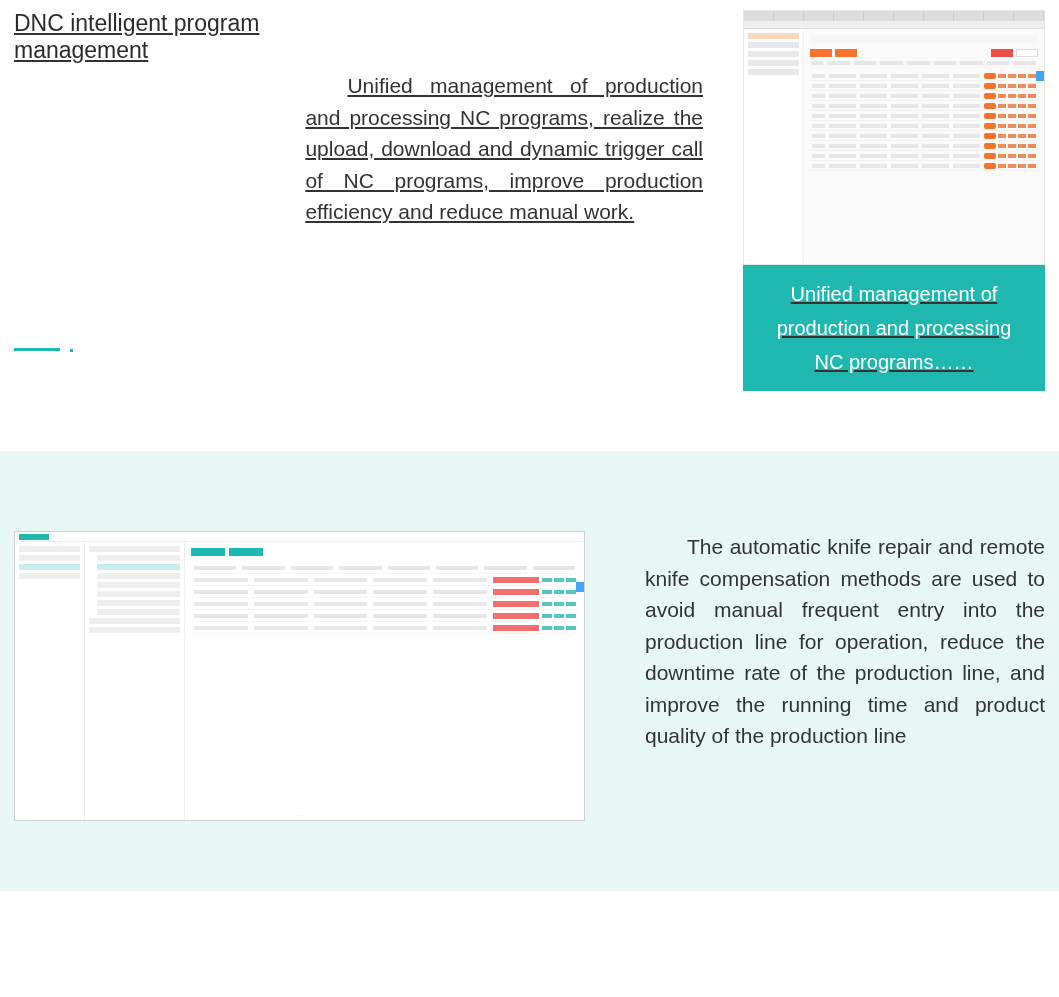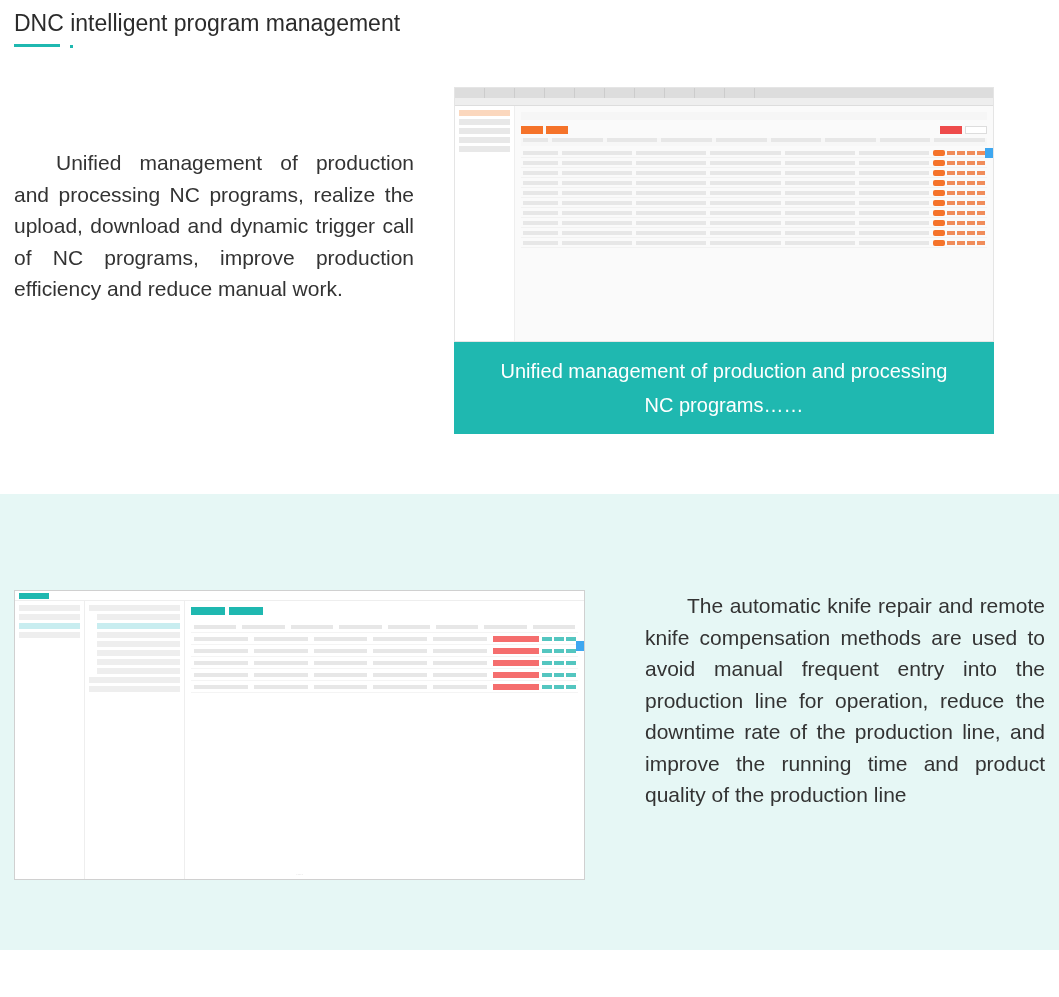--- a/index.html
+++ b/index.html
@@ -5,21 +5,22 @@
     * { margin: 0; padding: 0; box-sizing: border-box; }
     body {
       font-family: "Segoe UI", -apple-system, Arial, sans-serif;
       width: 1059px;
       background: #fff;
       color: #333;
     }
     .section-1 {
       padding: 10px 14px 60px 14px;
       display: flex;
-      flex-direction: column;
+      flex-direction: row;
+      text-decoration: underline;
     }
     .section-heading {
       font-size: 23px;
       font-weight: 400;
       color: #2b2b2b;
       position: relative;
       display: inline-block;
       padding-bottom: 10px;
       margin-bottom: 40px;
     }
@@ -86,21 +87,21 @@
       padding: 12px 30px;
     }
     .section-2 {
       background: #e6f7f5;
       padding: 50px 14px 70px 14px;
     }
     .row-2 {
       display: flex;
       gap: 60px;
       align-items: flex-start;
-      margin-top: 46px;
+      margin-top: 30px;
     }
     
     .tabbar { height: 10px; background: #ddd; display: flex; }
     .tabbar .t { width: 30px; height: 100%; border-right: 1px solid #ccc; }
     .toolbar { height: 8px; background: #eee; border-bottom: 1px solid #ddd; }
     .shot-body { display: flex; height: calc(100% - 18px); }
     .sidebar { width: 60px; background: #fff; border-right: 1px solid #eee; padding: 4px; }
     .sidebar .si { height: 6px; background: #e8e8e8; margin-bottom: 3px; }
     .sidebar .si.org { background: #fbd7bd; }
     .content { flex: 1; padding: 6px; }

